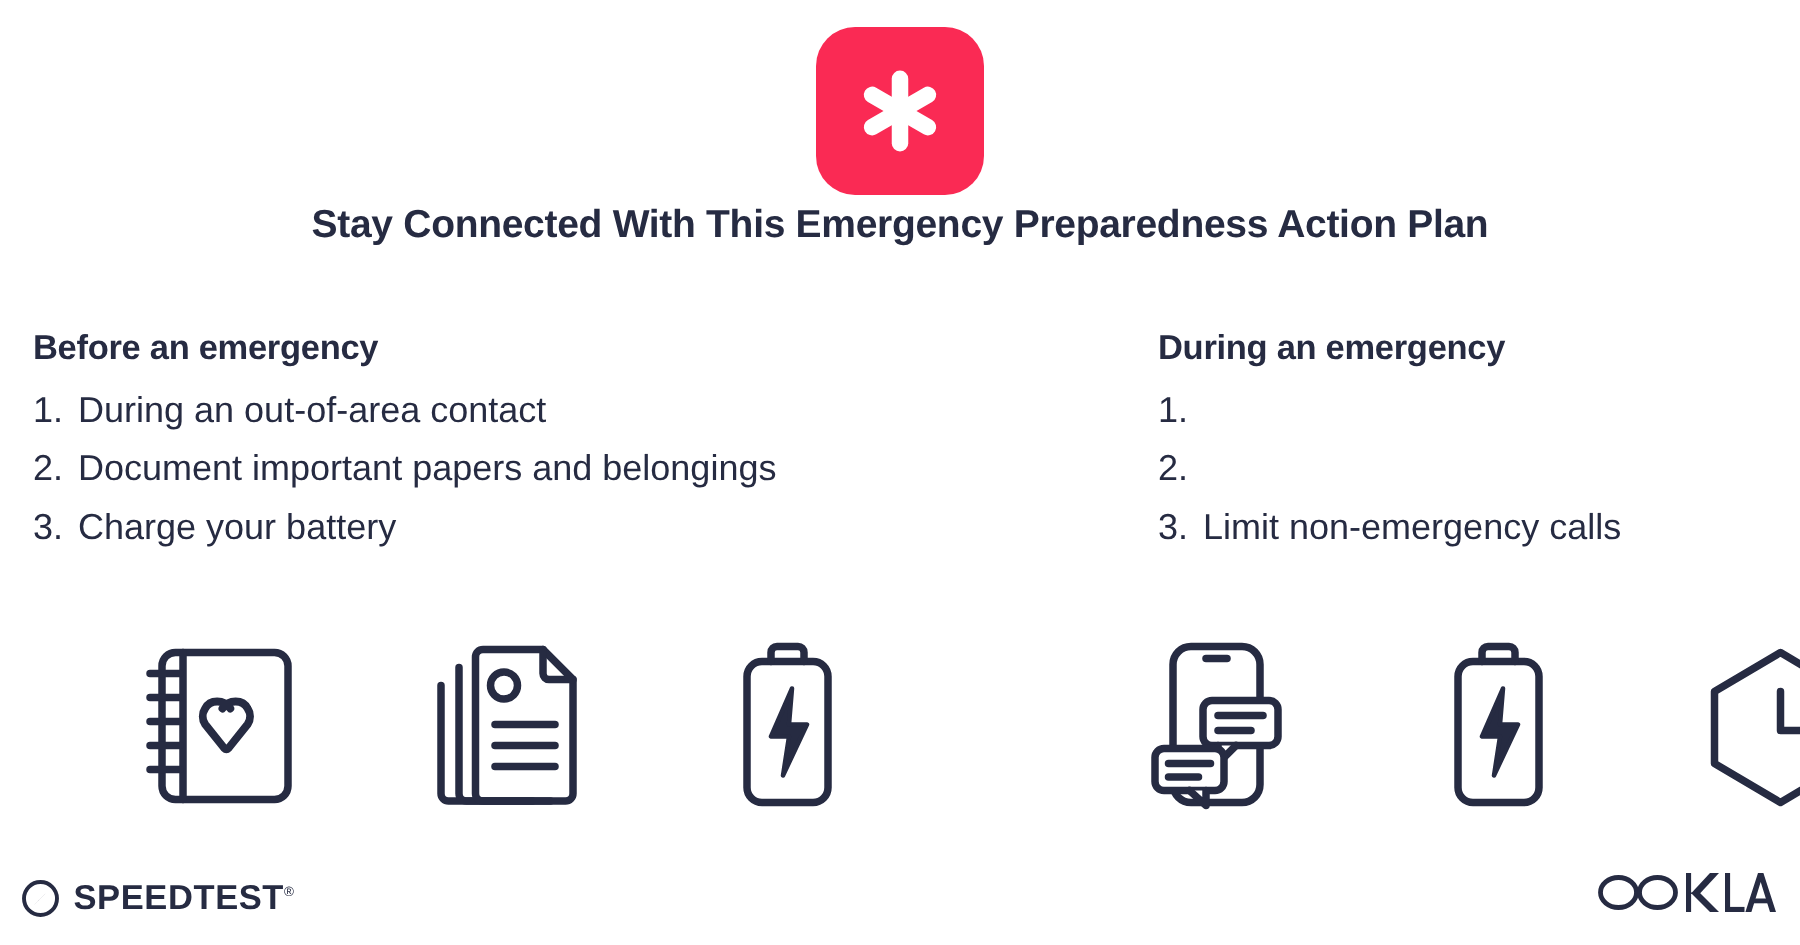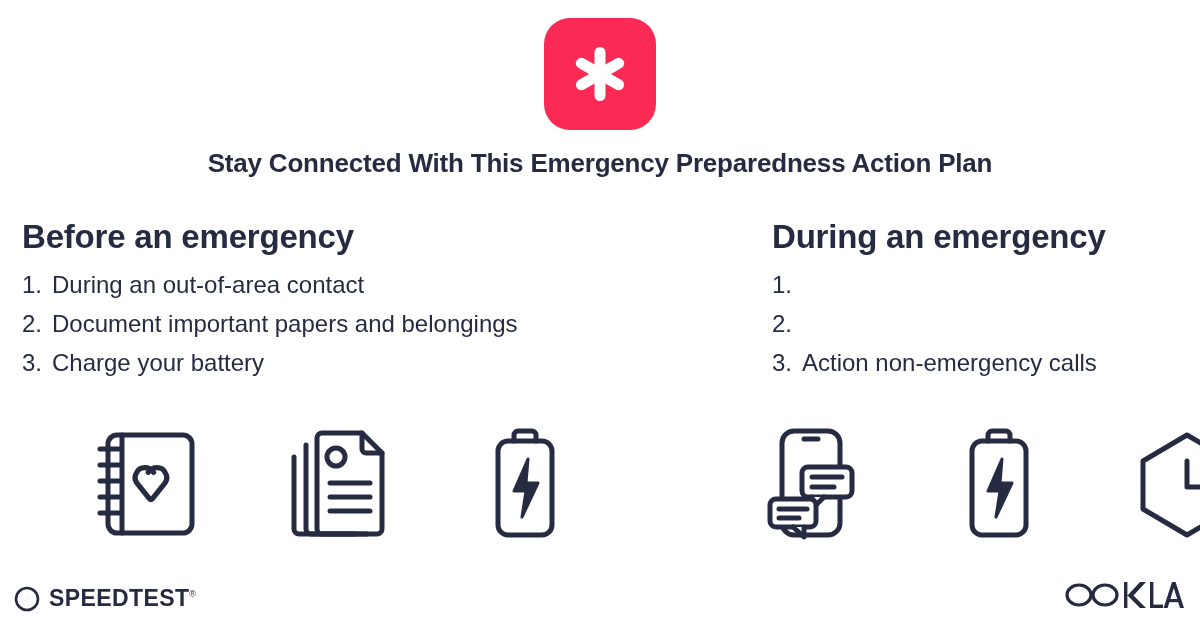--- a/index.html
+++ b/index.html
@@ -37,40 +37,40 @@
     border-radius: 26px;
     background: #fa2a54;
     display: flex;
     align-items: center;
     justify-content: center;
   }
 
   
   .title {
     position: absolute;
-    top: 148px;
+    top: 134px;
     left: 0;
     width: 1200px;
     text-align: center;
     font-size: 26px;
     font-weight: bold;
     letter-spacing: -0.2px;
     color: #262b42;
   }
 
   
   .col {
     position: absolute;
     top: 218px;
   }
   .col-left  { left: 22px;  width: 740px; }
   .col-right { left: 772px; width: 420px; }
 
   .col-heading {
-    font-size: 33px;
+    font-size: 23px;
     font-weight: bold;
     color: #262b42;
     margin: 0 0 10px 0;
     letter-spacing: -0.2px;
   }
 
   ol.steps {
     list-style: none;
     margin: 0;
     padding: 0;
@@ -179,21 +179,21 @@
     <div class="col-heading">During an emergency</div>
     <ol class="steps">
       <li>
         <span class="num">1.</span>
       </li>
       <li>
         <span class="num">2.</span>
       </li>
       <li>
         <span class="num">3.</span>
-        <span class="txt">Action non-emergency calls</span>
+        <span class="txt">Limit non-emergency calls</span>
       </li>
     </ol>
   </div>
 
   <div class="icon-row icon-row-left">
 
     <div class="icon-cell">
       <svg width="126" height="126" viewBox="0 0 126 126">
         <g fill="none" stroke="#262b42" stroke-width="5" stroke-linecap="round" stroke-linejoin="round">
           <rect x="22" y="14" width="84" height="98" rx="9"></rect>

